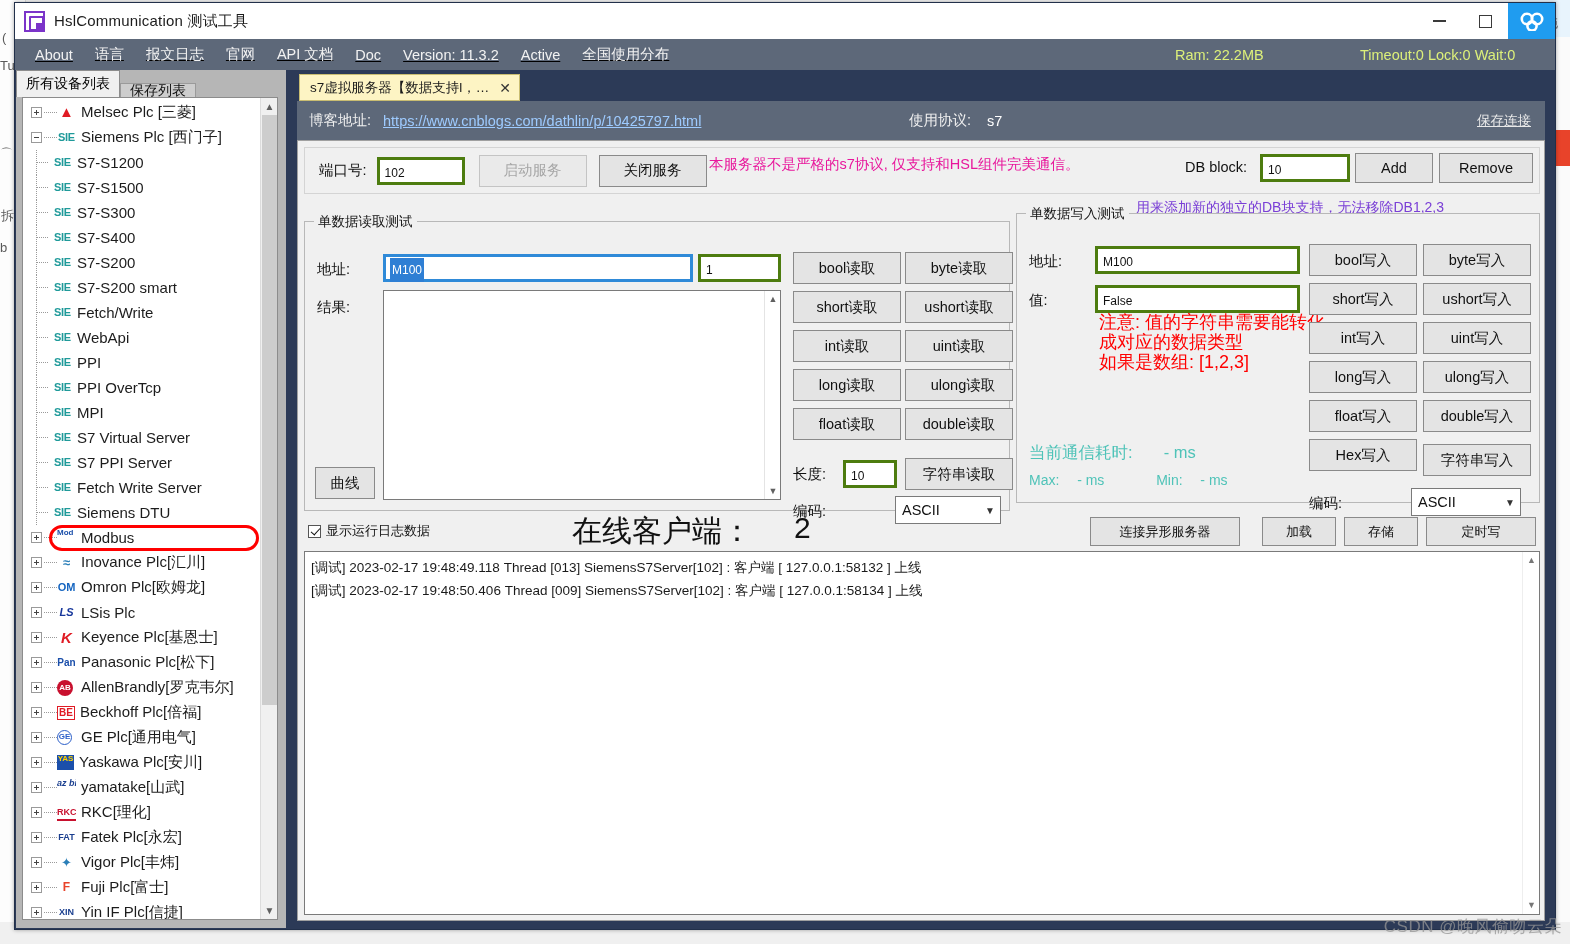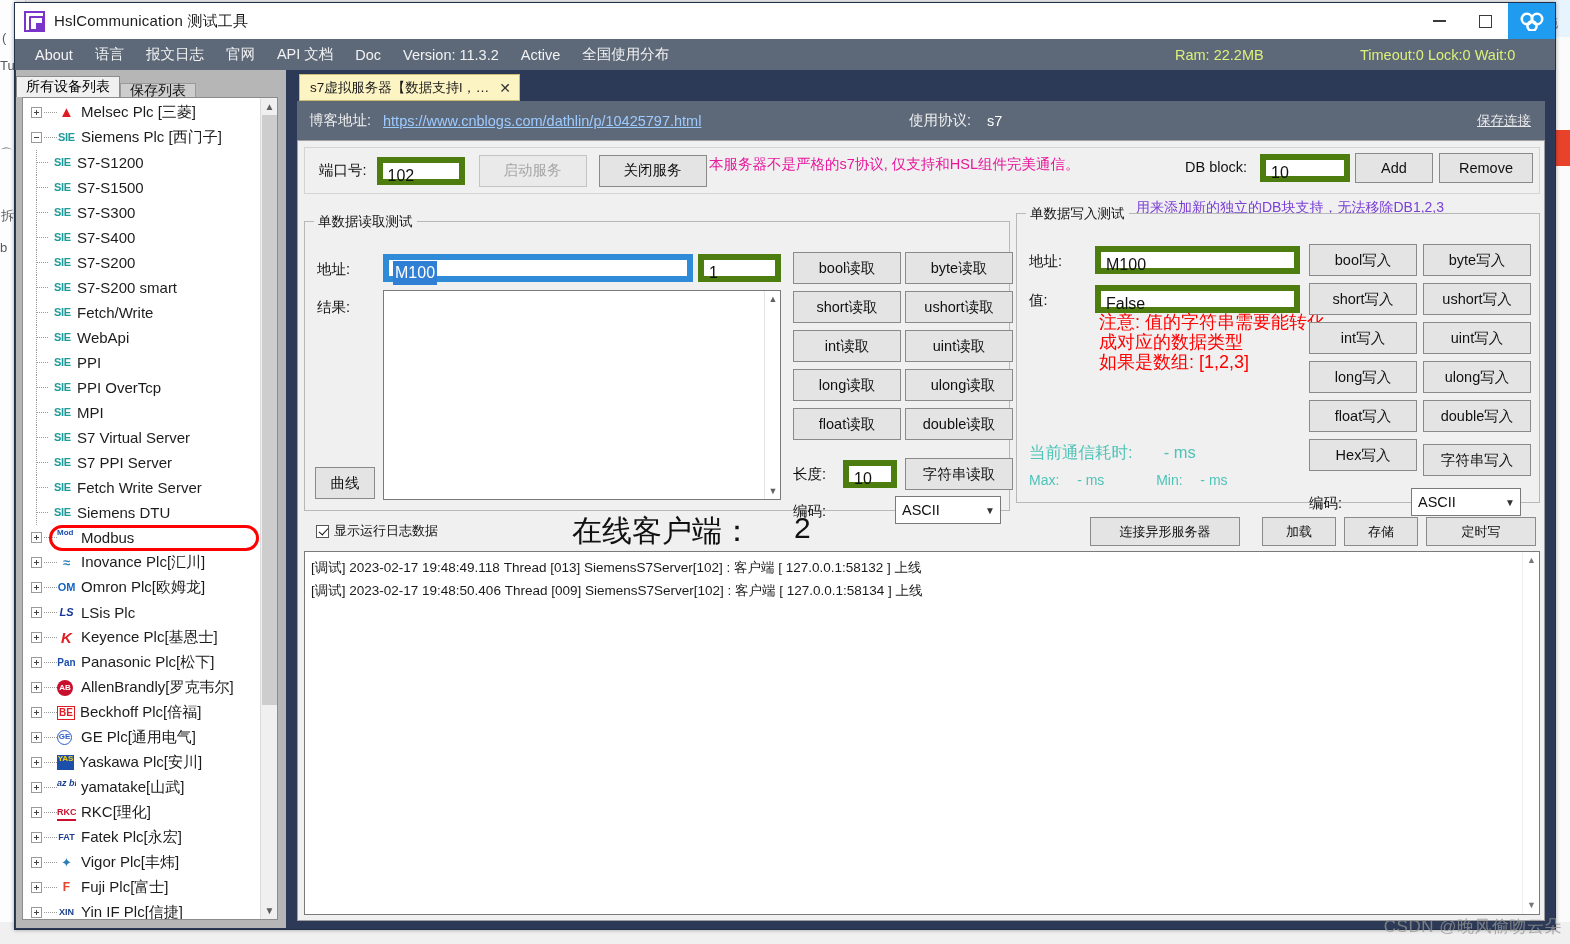--- a/index.html
+++ b/index.html
@@ -95,20 +95,21 @@
     display: flex; align-items: center; justify-content: center;
   }
   #cloud-btn svg { display: block; }
 
   
   #menubar {
     position: absolute; left: 0; top: 36px; width: 100%; height: 31px;
     background: #5d6879;
     display: flex; align-items: center;
     font-size: 14.5px;
+    text-decoration: underline;
   }
   .menu-item {
     color: #f2f2f2; padding: 0 11px; height: 31px;
     display: flex; align-items: center; white-space: nowrap;
   }
   .menu-item:first-child { margin-left: 9px; }
   .menu-stat {
     color: #ddf07a; white-space: nowrap; font-size: 14.5px;
   }
   #ram-stat { position: absolute; left: 1160px; }
@@ -123,21 +124,21 @@
     position: absolute; left: 0; top: 0; height: 27px; width: 270px;
     display: flex; align-items: flex-end;
   }
   .lp-tab {
     height: 14px; padding: 0 9px; font-size: 14px; color: #111;
     display: flex; align-items: center;
     background: #cdcdcd;
     border: 1px solid #9a9a9a; border-bottom: none;
   }
   .lp-tab.active {
-    background: #f0f0f0; height: 21px; color: #000;
+    background: #f0f0f0; height: 27px; color: #000;
     border-color: #8d8d8d;
   }
   #tree-box {
     position: absolute; left: 6px; top: 27px;
     width: 256px; height: 823px;
     background: #ffffff;
     border: 1px solid #8c8c8c;
     overflow: hidden;
   }
   #tree-scroll {
@@ -257,22 +258,22 @@
   }
 
   
   #svcrow {
     position: absolute; left: 6px; top: 6px; width: 1236px; height: 47px;
     background: #f0f0f0; border: 1px solid #d4d4d4;
     display: flex; align-items: center;
   }
   .f-lbl { font-size: 14.5px; color: #111; white-space: nowrap; }
   .tbox {
-    background: #fff; border: 6px solid #4d7c0f;
-    font-size: 16px; color: #111;
+    background: #fff; border: 3px solid #4d7c0f;
+    font-size: 12px; color: #111;
     padding: 0 5px; height: 28px; line-height: 26px;
     font-family: "Liberation Sans", sans-serif;
   }
   .btn {
     background: #e4e4e4; border: 1px solid #8a8a8a;
     font-size: 14.5px; color: #111;
     display: flex; align-items: center; justify-content: center;
     white-space: nowrap; cursor: default;
   }
   .btn.disabled { color: #a6a6a6; background: #eaeaea; border-color: #c4c4c4; }
@@ -340,21 +341,21 @@
     position: absolute; left: 12px; top: 258px;
     color: #4fc3b8; font-size: 14px; white-space: nowrap;
   }
   #cost-minmax .gap { display: inline-block; width: 44px; }
 
   
   #logrow {
     position: absolute; left: 6px; top: 370px; width: 1236px; height: 40px;
   }
   #chk-log {
-    position: absolute; left: 12px; top: 11px;
+    position: absolute; left: 4px; top: 11px;
     display: flex; align-items: center; gap: 5px; font-size: 13px; color: #111;
   }
   .checkbox {
     width: 13px; height: 13px; border: 1px solid #555; background: #fff;
     position: relative; flex: none;
   }
   .checkbox.on:after {
     content: ""; position: absolute; left: 3.5px; top: 0.5px;
     width: 4px; height: 8px; border: solid #111; border-width: 0 1.6px 1.6px 0;
     transform: rotate(42deg);

